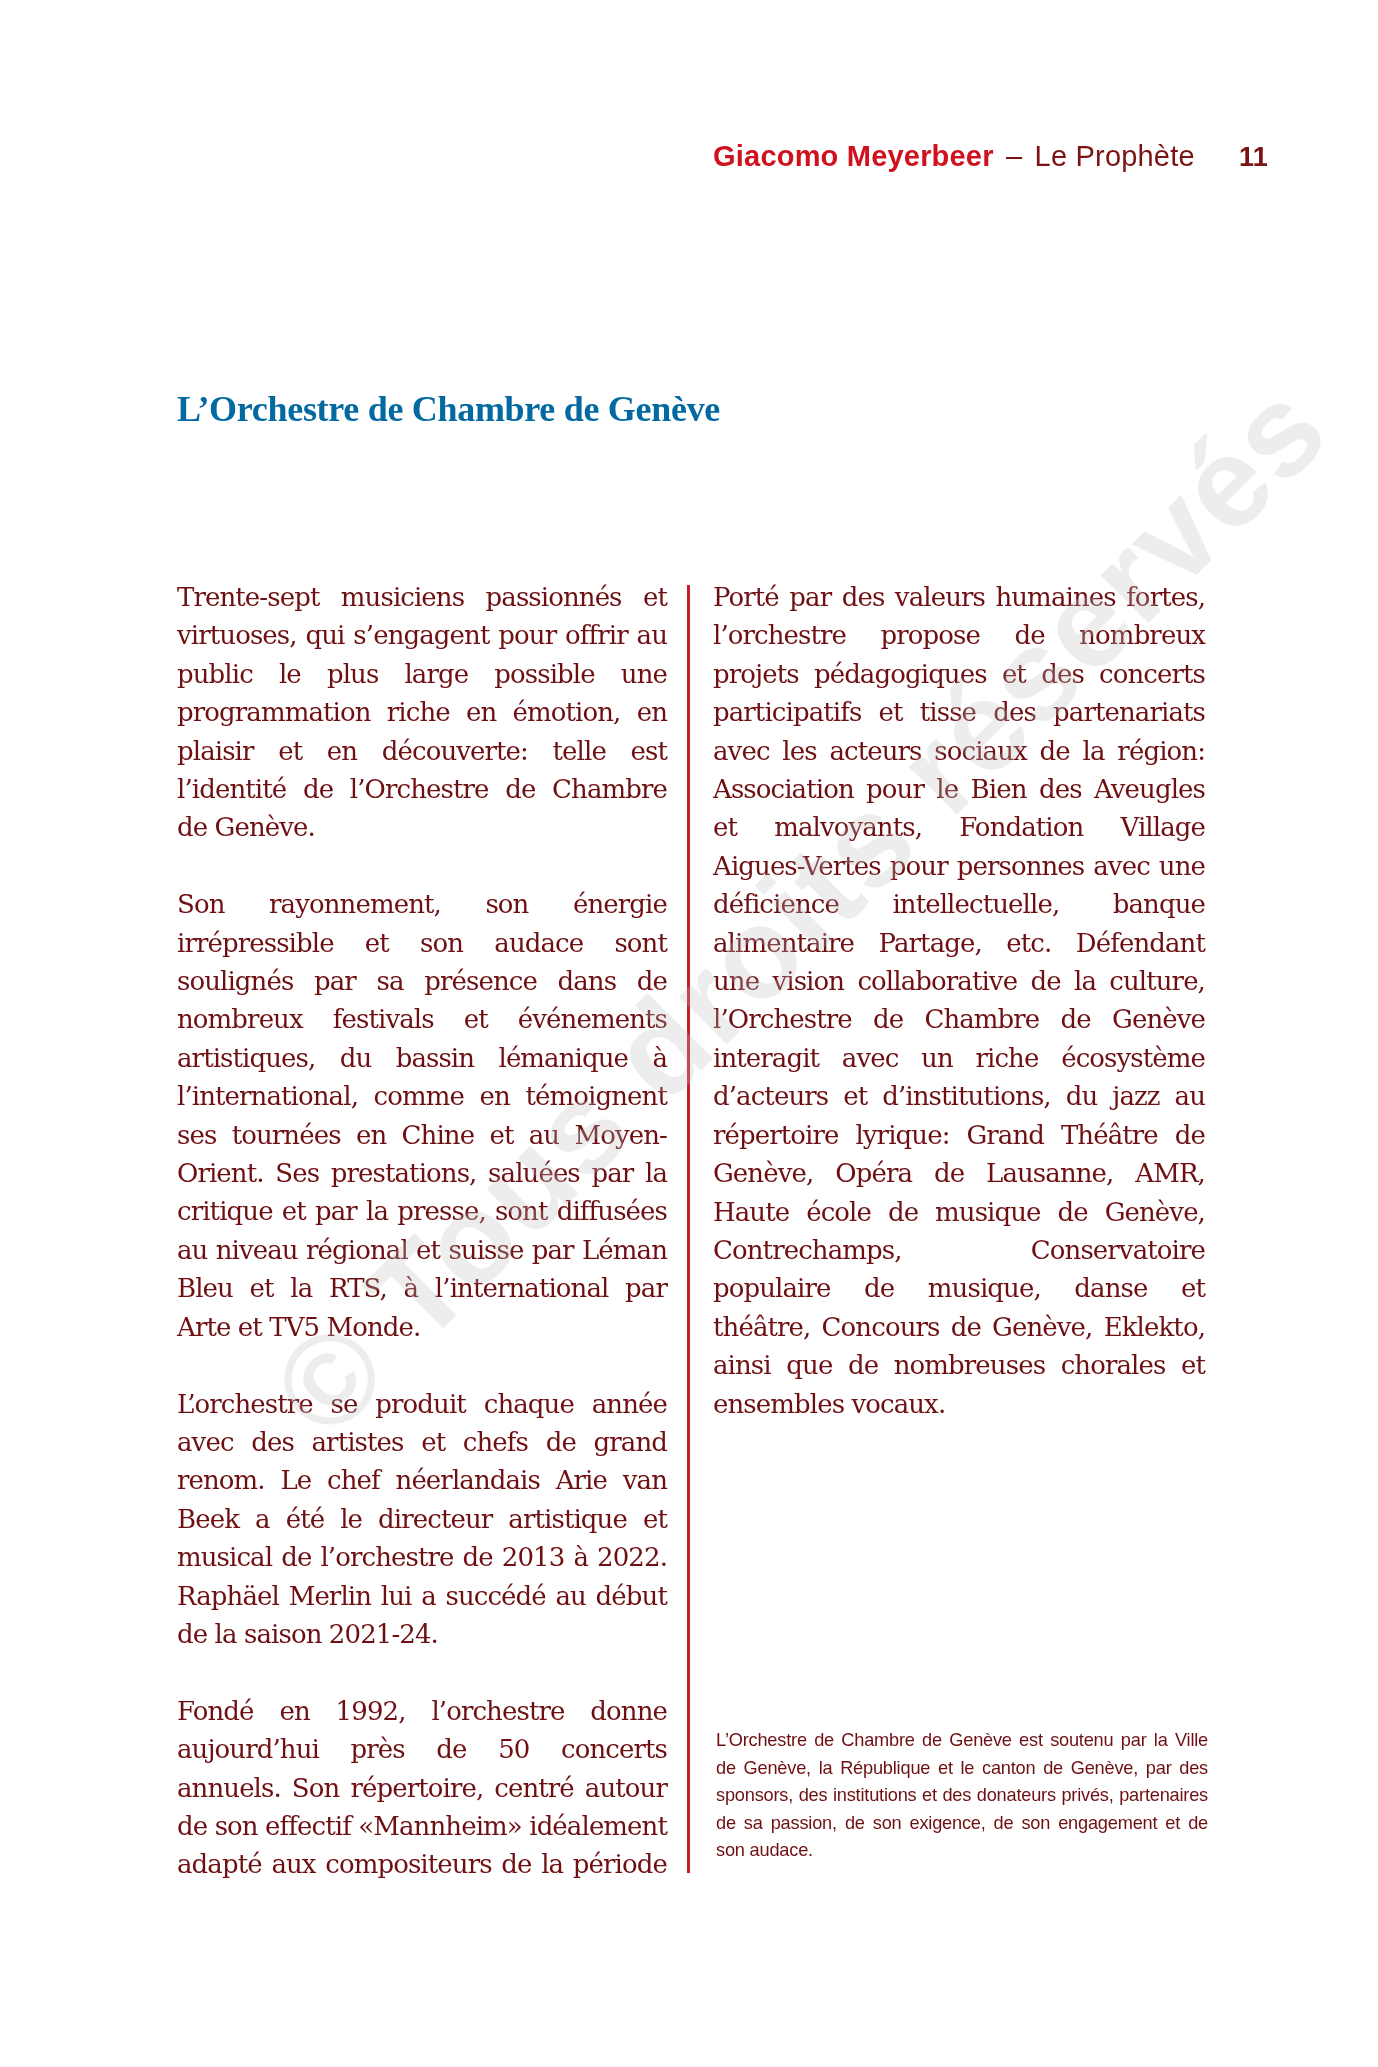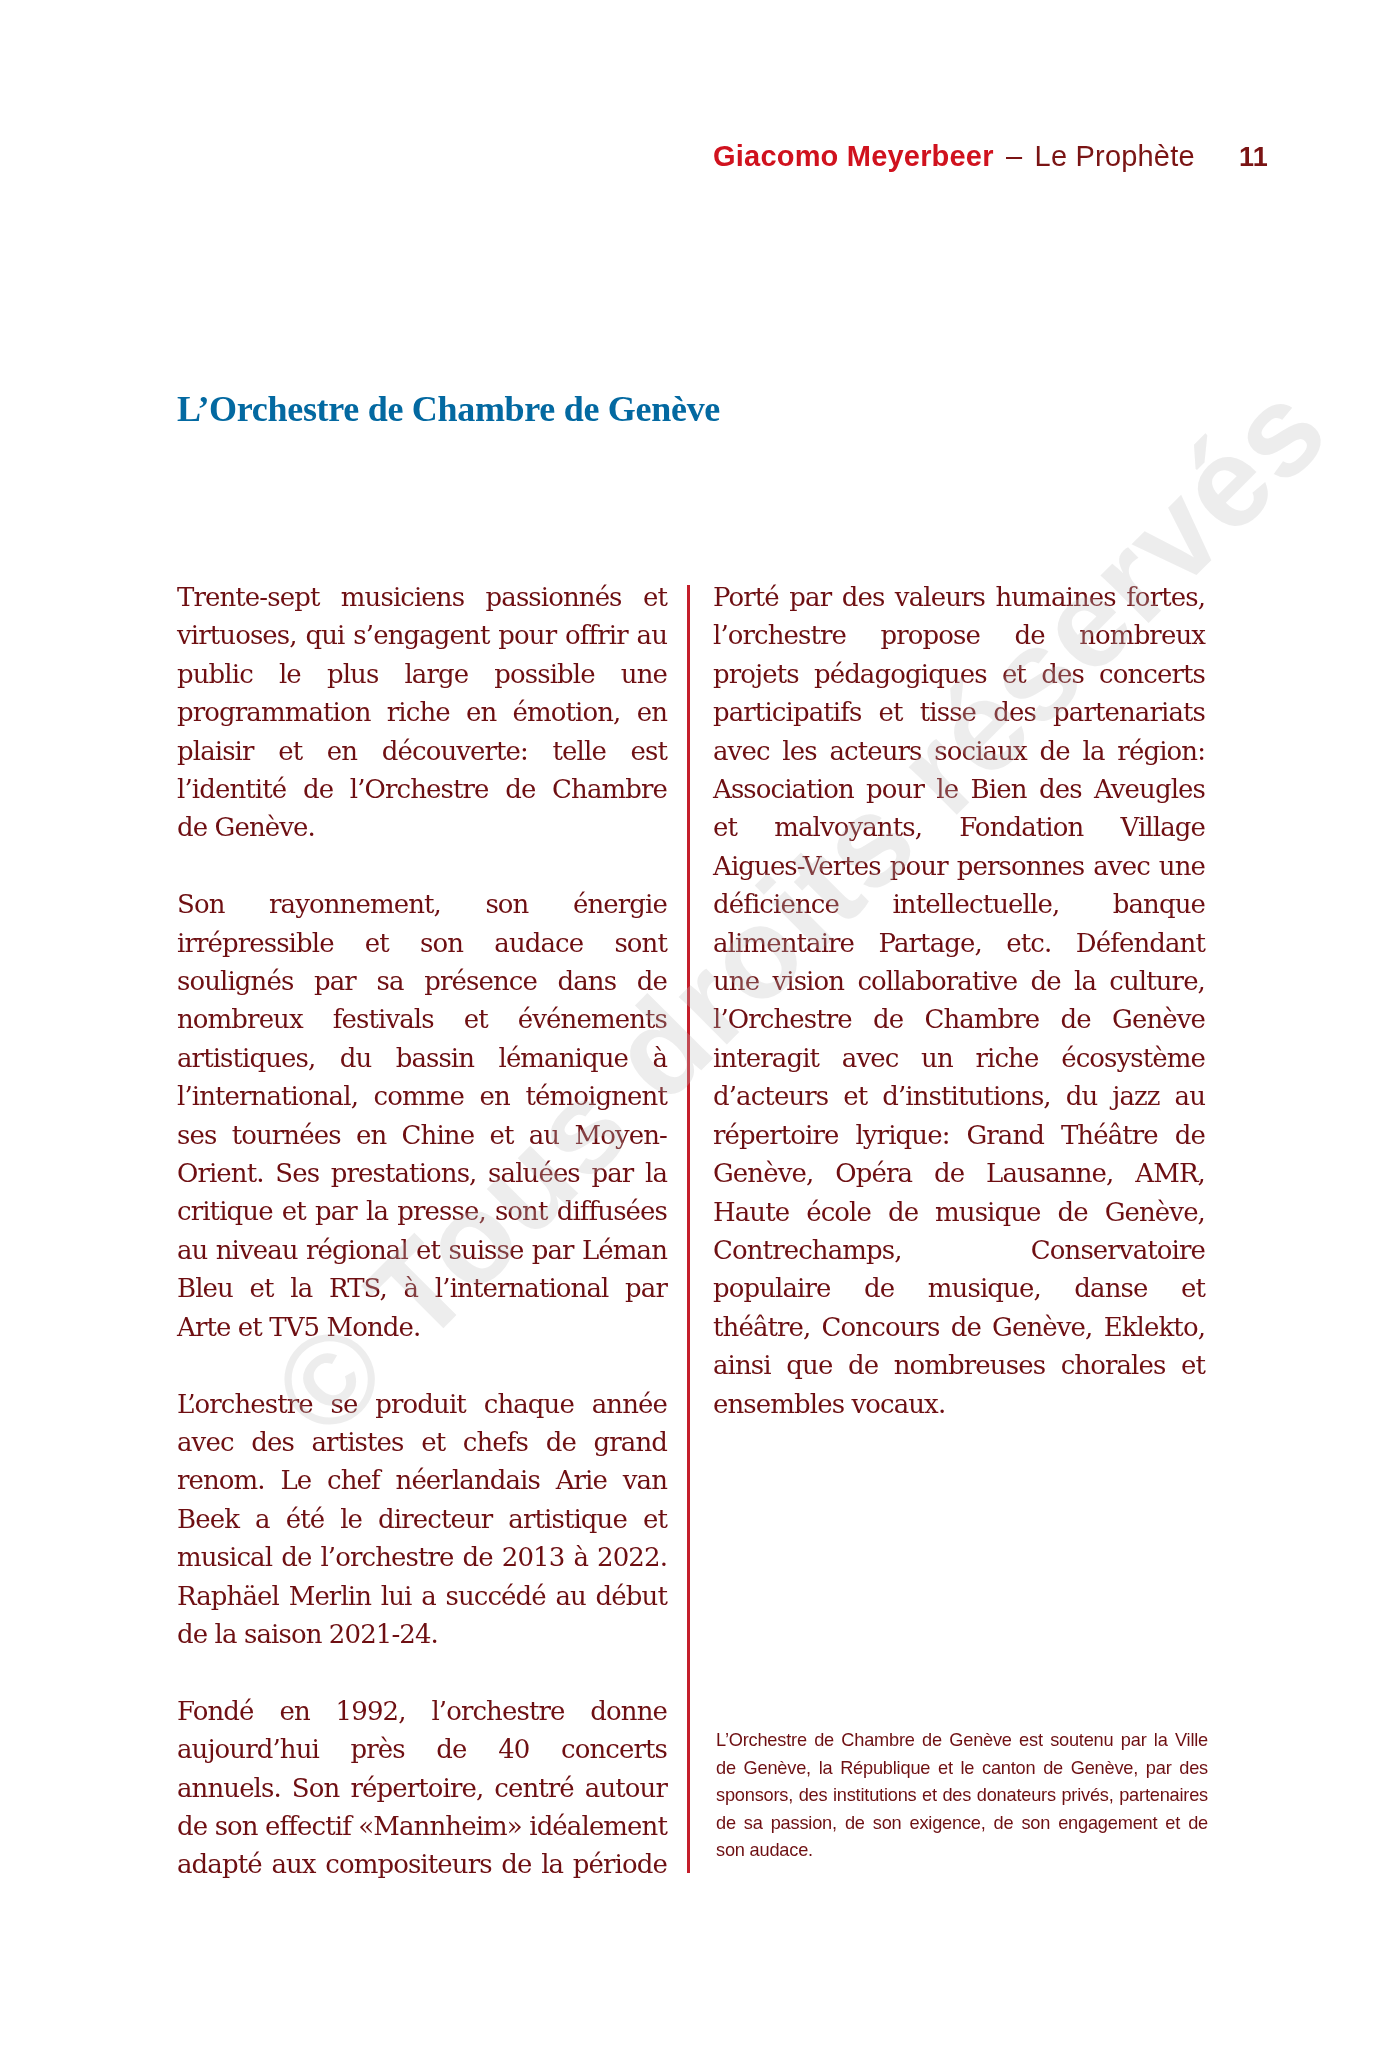--- a/index.html
+++ b/index.html
@@ -60,21 +60,21 @@
     <span class="work">Le Prophète</span>
     <span class="page-num">11</span>
   </div>
 
   <h1 class="section-title">L’Orchestre de Chambre de Genève</h1>
 
   <div class="col col-left">
     <p>Trente-sept musiciens passionnés et virtuoses, qui s’engagent pour offrir au public le plus large possible une programmation riche en émotion, en plaisir et en découverte: telle est l’identité de l’Orchestre de Chambre de Genève.</p>
     <p>Son rayonnement, son énergie irrépressible et son audace sont soulignés par sa présence dans de nombreux festivals et événements artistiques, du bassin lémanique à l’international, comme en témoignent ses tournées en Chine et au Moyen-Orient. Ses prestations, saluées par la critique et par la presse, sont diffusées au niveau régional et suisse par Léman Bleu et la RTS, à l’international par Arte et TV5 Monde.</p>
     <p>L’orchestre se produit chaque année avec des artistes et chefs de grand renom. Le chef néerlandais Arie van Beek a été le directeur artistique et musical de l’orchestre de 2013 à 2022. Raphäel Merlin lui a succédé au début de la saison 2021-24.</p>
-    <p style="text-align-last: justify;">Fondé en 1992, l’orchestre donne aujourd’hui près de 40 concerts annuels. Son répertoire, centré autour de son effectif «Mannheim» idéalement adapté aux compositeurs de la période</p>
+    <p style="text-align-last: justify;">Fondé en 1992, l’orchestre donne aujourd’hui près de 50 concerts annuels. Son répertoire, centré autour de son effectif «Mannheim» idéalement adapté aux compositeurs de la période</p>
   </div>
 
   <div class="divider"></div>
 
   <div class="col col-right">
     <p>Porté par des valeurs humaines fortes, l’orchestre propose de nombreux projets pédagogiques et des concerts participatifs et tisse des partenariats avec les acteurs sociaux de la région: Association pour le Bien des Aveugles et malvoyants, Fondation Village Aigues-Vertes pour personnes avec une déficience intellectuelle, banque alimentaire Partage, etc. Défendant une vision collaborative de la culture, l’Orchestre de Chambre de Genève interagit avec un riche écosystème d’acteurs et d’institutions, du jazz au répertoire lyrique: Grand Théâtre de Genève, Opéra de Lausanne, AMR, Haute école de musique de Genève, Contrechamps, Conservatoire populaire de musique, danse et théâtre, Concours de Genève, Eklekto, ainsi que de nombreuses chorales et ensembles vocaux.</p>
   </div>
 
   <p class="support-note">L’Orchestre de Chambre de Genève est soutenu par la Ville de Genève, la République et le canton de Genève, par des sponsors, des institutions et des donateurs privés, partenaires de sa passion, de son exigence, de son engagement et de son audace.</p>
 

